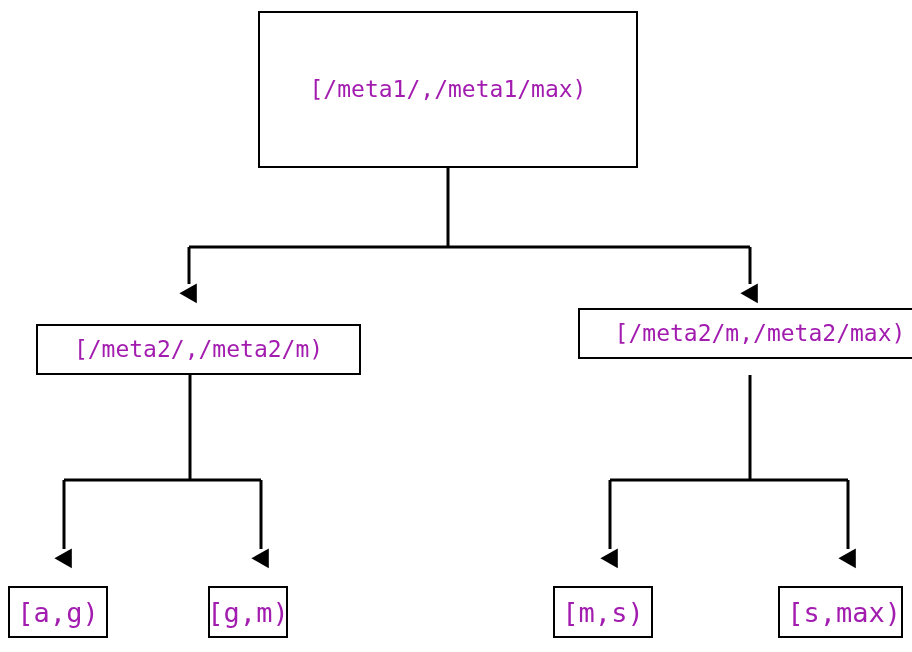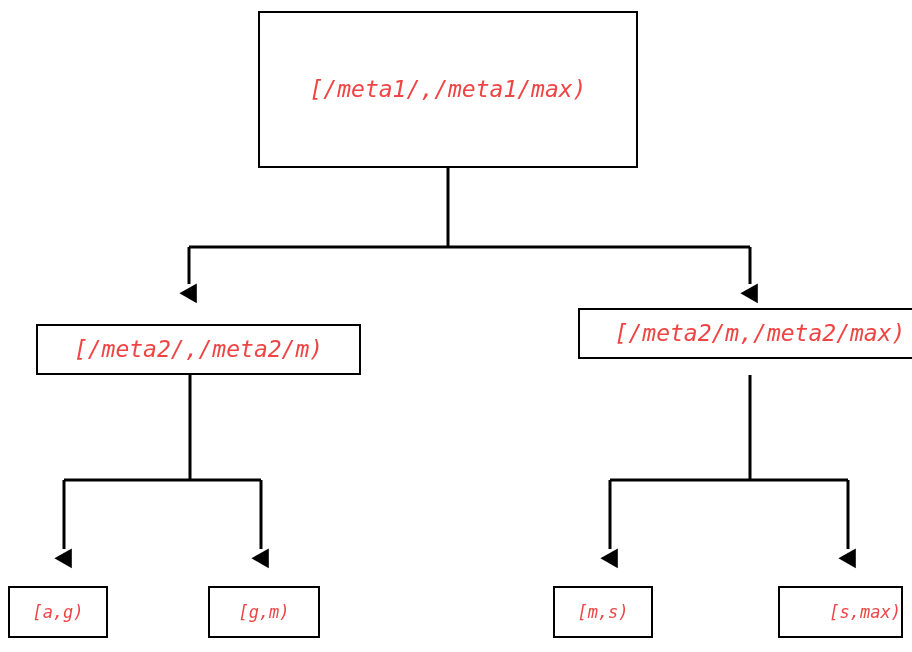--- a/index.html
+++ b/index.html
@@ -30,29 +30,28 @@
     box-sizing: border-box;
     border: 2px solid #000000;
     background: #ffffff;
     display: flex;
     align-items: center;
     justify-content: center;
     z-index: 2;
   }
   .node-label {
     font-family: "DejaVu Sans Mono", "Liberation Mono", monospace;
-    color: #ef4444;
+    color: #a21caf;
     white-space: pre;
     letter-spacing: 0px;
     line-height: 1;
-    font-style: italic;
   }
   .node-root .node-label { font-size: 23px; }
   .node-mid  .node-label { font-size: 23px; }
-  .node-leaf .node-label { font-size: 17px; }
+  .node-leaf .node-label { font-size: 27px; }
 </style>
 </head>
 <body>
 
 <div id="diagram-canvas">
 
   <svg id="diagram-svg" viewBox="0 0 912 652" xmlns="http://www.w3.org/2000/svg">
     <defs>
       <marker id="arrowhead" markerWidth="7" markerHeight="7" refX="0.2" refY="3.2" orient="auto" markerUnits="strokeWidth">
         <path d="M 0 0.6 L 6.6 0.6 L 3.3 6.4 Z" fill="#000000"></path>
@@ -90,21 +89,21 @@
   </div>
 
   <div class="node-box node-mid" style="left:578px; top:308px; width:356px; height:51px;padding-left:8px;">
     <span class="node-label">[/meta2/m,/meta2/max)</span>
   </div>
 
   <div class="node-box node-leaf" style="left:8px; top:586px; width:100px; height:52px;">
     <span class="node-label">[a,g)</span>
   </div>
 
-  <div class="node-box node-leaf" style="left:208px; top:586px; width:112px; height:52px;">
+  <div class="node-box node-leaf" style="left:208px; top:586px; width:80px; height:52px;">
     <span class="node-label">[g,m)</span>
   </div>
 
   <div class="node-box node-leaf" style="left:553px; top:586px; width:100px; height:52px;">
     <span class="node-label">[m,s)</span>
   </div>
 
   <div class="node-box node-leaf" style="left:778px; top:586px; width:125px; height:52px;justify-content:flex-end;">
     <span class="node-label">[s,max)</span>
   </div>

